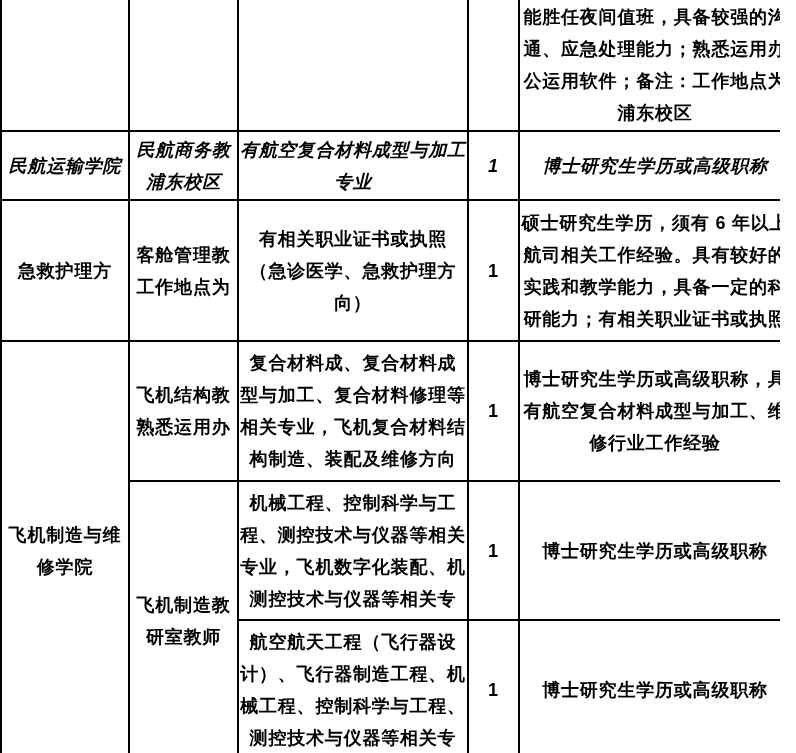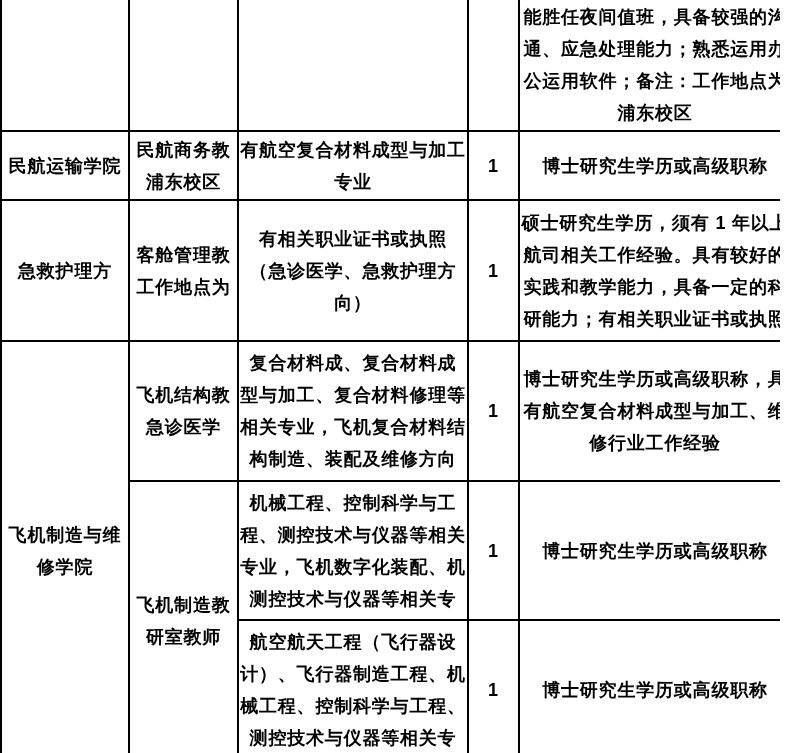--- a/index.html
+++ b/index.html
@@ -30,21 +30,21 @@
     line-height: 32px;
     color: #000000;
     text-align: center;
     vertical-align: middle;
     white-space: pre-line;
     overflow: hidden;
   }
   
   table.recruit tr.r1 td { border-top: none; }
   tr.r1 { height: 131px; }
-  tr.r2 { height: 69px;  }
+  tr.r2 { height: 69px; font-style: italic;  }
   tr.r3 { height: 141px; }
   tr.r4 { height: 140px; }
   tr.r5 { height: 139px; }
   tr.r6 { height: 140px; }
 </style>
 </head>
 <body>
 
 <div class="page">
   <table class="recruit">
@@ -76,30 +76,30 @@
         <td>博士研究生学历或高级职称</td>
       </tr>
       <tr class="r3">
         <td>急救护理方</td>
         <td>客舱管理教
 工作地点为</td>
         <td>有相关职业证书或执照
 （急诊医学、急救护理方
 向）</td>
         <td>1</td>
-        <td>硕士研究生学历，须有 1 年以上
+        <td>硕士研究生学历，须有 6 年以上
 航司相关工作经验。具有较好的
 实践和教学能力，具备一定的科
 研能力；有相关职业证书或执照</td>
       </tr>
       <tr class="r4">
         <td rowspan="3">飞机制造与维
 修学院</td>
         <td>飞机结构教
-急诊医学</td>
+熟悉运用办</td>
         <td>复合材料成、复合材料成
 型与加工、复合材料修理等
 相关专业，飞机复合材料结
 构制造、装配及维修方向</td>
         <td>1</td>
         <td>博士研究生学历或高级职称，具
 有航空复合材料成型与加工、维
 修行业工作经验</td>
       </tr>
       <tr class="r5">

